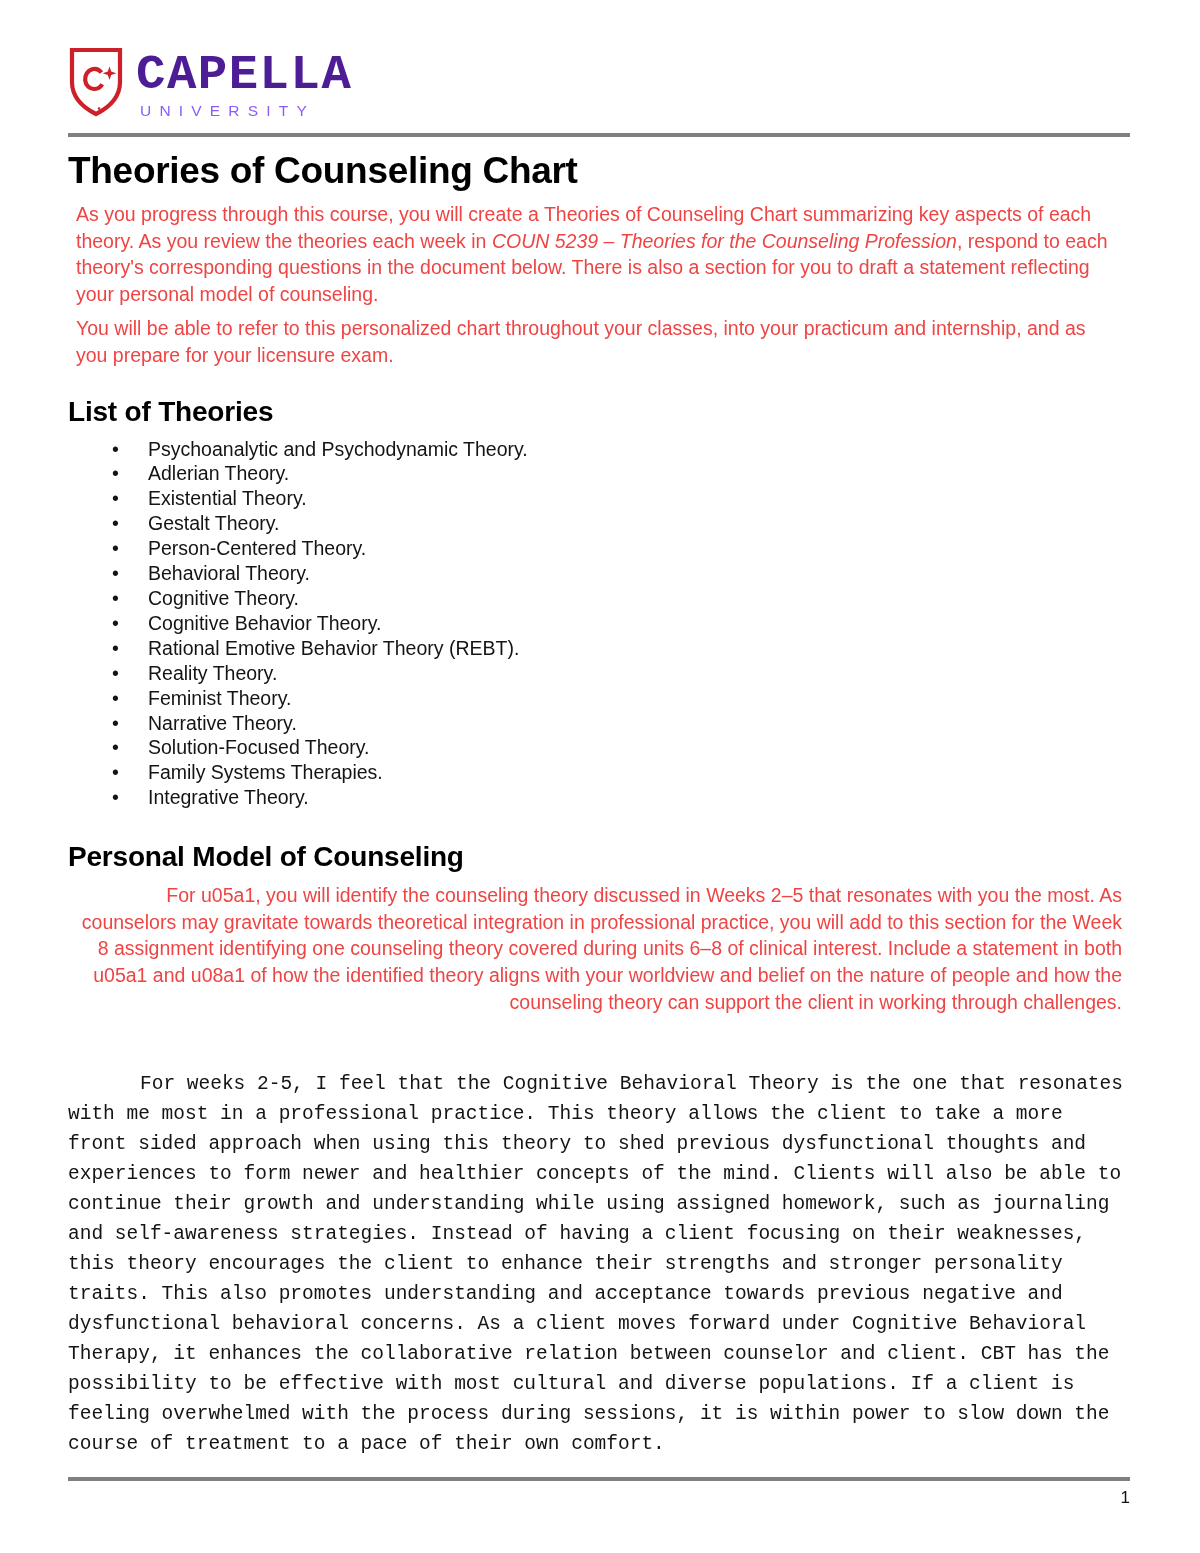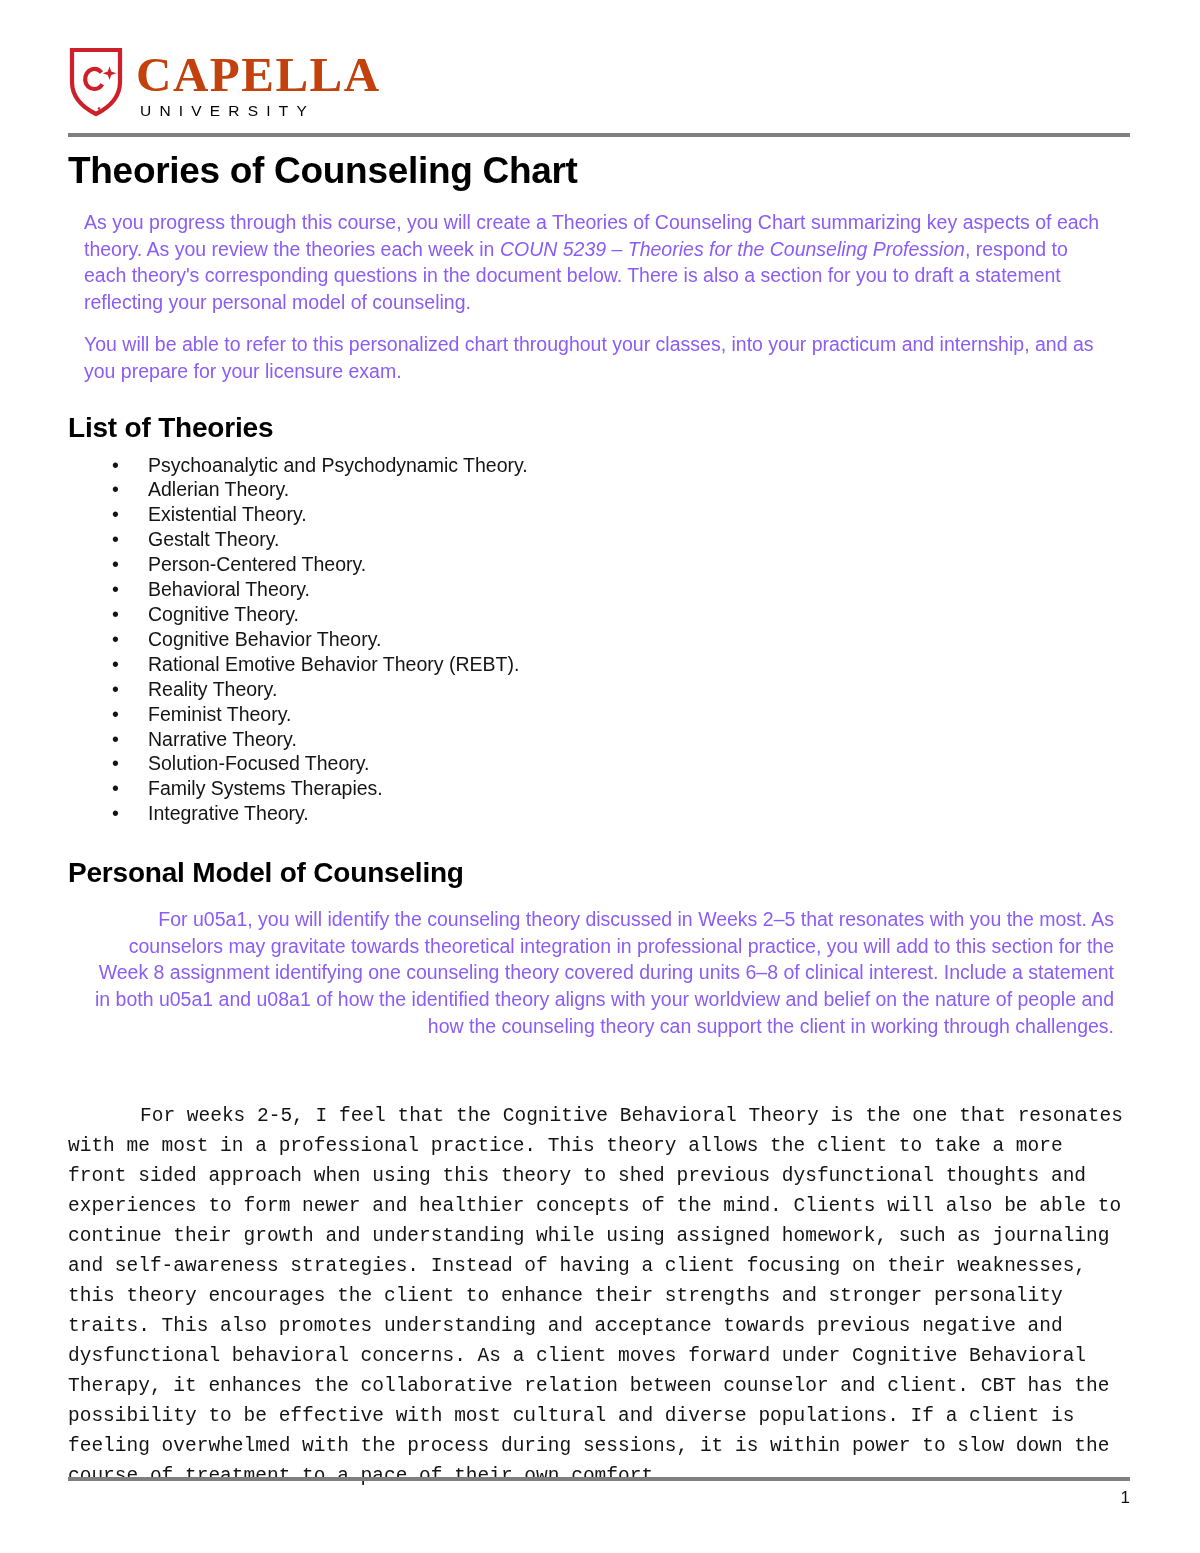--- a/index.html
+++ b/index.html
@@ -40,34 +40,34 @@
     position: relative;
     margin-right: 12px;
   }
   .logo-wordmark {
     display: flex;
     flex-direction: column;
     justify-content: flex-start;
     padding-top: 4px;
   }
   .logo-capella {
-    font-family: Liberation Serif, serif;
+    font-family: Liberation Mono, monospace;
     font-size: 49px;
     line-height: 50px;
     font-weight: 700;
     letter-spacing: 1.5px;
-    color: #c2410c;
+    color: #4c1d95;
   }
   .logo-university {
     font-family: "Liberation Sans", sans-serif;
     font-size: 15.5px;
     line-height: 18px;
     font-weight: 400;
     letter-spacing: 8.2px;
-    color: #000000;
+    color: #8b5cf6;
     padding-left: 4px;
     margin-top: 2px;
   }
   .header-rule {
     height: 4px;
     background: #808080;
     margin: 9px 0 0 0;
     width: 1062px;
   }
 
@@ -99,22 +99,22 @@
     font-size: 27px;
     line-height: 34px;
     font-weight: 700;
     margin: 52px 0 0 0;
     letter-spacing: -0.2px;
   }
   p.body-text {
     font-family: "Liberation Sans", sans-serif;
     font-size: 19.5px;
     line-height: 26.6px;
-    margin: 16px;
-    color: #8b5cf6;
+    margin: 8px;
+    color: #ef4444;
   }
   p.body-text + p.body-text {
     margin-top: 0;
   }
   .body-text em { font-style: italic; }
 
   p.essay {
     font-family: Liberation Mono, monospace;
     font-size: 19.5px;
     line-height: 30px;

